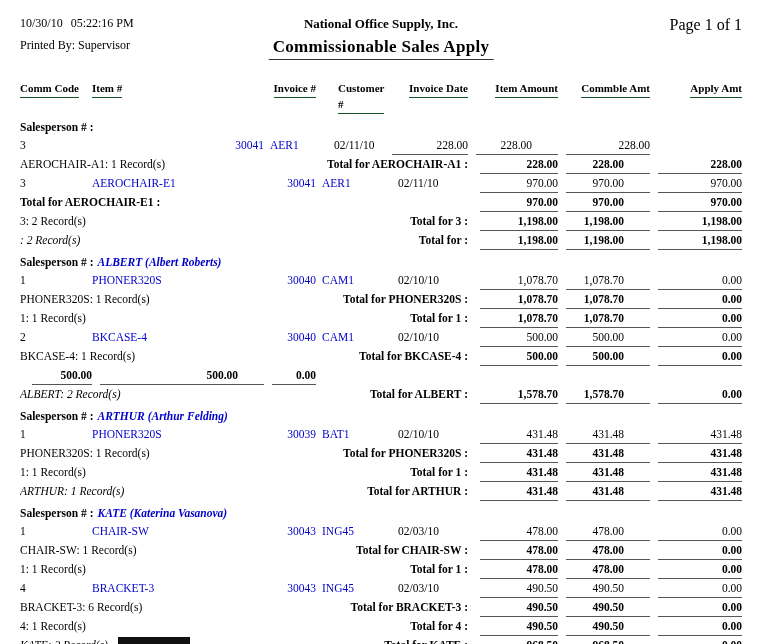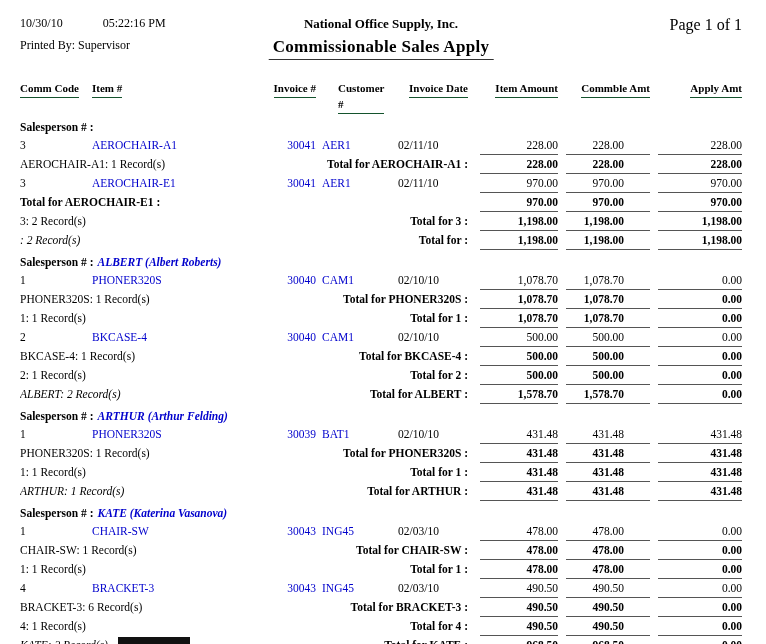--- a/index.html
+++ b/index.html
@@ -7,21 +7,21 @@
   body {
     width:766px; height:644px;
     font-family:"Liberation Serif", serif;
     color:#000; overflow:hidden;
   }
   .page { position:relative; width:766px; height:644px; padding:16px 0 0 20px; overflow:hidden; background:#fff; }
   .content { width:722px; }
 
   
   .topbar { position:relative; height:54px; width:722px; }
-  .dateline { display:flex; gap:40px; font-size:12px; }
+  .dateline { display:flex; gap:8px; font-size:12px; }
   .printedby { font-size:12px; margin-top:7px; }
   .center-block { position:absolute; left:50%; top:0; transform:translateX(-50%); text-align:center; white-space:nowrap; }
   .company { font-size:13px; font-weight:bold; }
   .title { display:inline-block; font-size:17px; font-weight:bold; margin-top:5px; padding:0 4px 2px 4px; border-bottom:1px solid #333; letter-spacing:.3px; }
   .page-num { position:absolute; right:0; top:0; font-size:16px; }
 
   
   .grid { display:grid; grid-template-columns:72px 172px 52px 64px 88px 90px 92px 92px; width:722px; }
   .colheaders { margin-top:10px; margin-bottom:4px; font-weight:bold; font-size:11px; line-height:16px; }
   .colheaders .hc span { display:inline-block; border-bottom:1px solid #14532d; padding-bottom:1px; }
@@ -80,21 +80,20 @@
     <div class="hc r"><span>Invoice Date</span></div>
     <div class="hc r"><span>Item Amount</span></div>
     <div class="hc r"><span>Commble Amt</span></div>
     <div class="hc r"><span>Apply Amt</span></div>
   </div>
 
   <div id="report-body" class="content">
       <div class="row sp-row"><span class="bold">Salesperson # :</span></div>
       <div class="row grid">
         <div class="c">3</div>
-        <div class="c"><span class="link">AEROCHAIR-A1</span></div>
         <div class="c inv"><span class="link">30041</span></div>
         <div class="c cust"><span class="link">AER1</span></div>
         <div class="c date">02/11/10</div>
         <div class="c amt c6 uline"><span class="val">228.00</span></div>
         <div class="c amt c7 uline commble"><span class="val">228.00</span></div>
         <div class="c amt c8 uline"><span class="val">228.00</span></div>
       </div>
       <div class="row grid">
         <div class="c span5">
           <span class="records">AEROCHAIR-A1: 1 Record(s)</span>
@@ -182,24 +181,20 @@
       <div class="row grid">
         <div class="c span5">
           <span class="records">BKCASE-4: 1 Record(s)</span>
           <span class="total-label bold">Total for BKCASE-4 :</span>
         </div>
         <div class="c amt bold uline c6"><span class="val">500.00</span></div>
         <div class="c amt bold uline c7 commble"><span class="val">500.00</span></div>
         <div class="c amt bold uline c8"><span class="val">0.00</span></div>
       </div>
       <div class="row grid">
-        <div class="c span5">
-          <span class="records">2: 1 Record(s)</span>
-          <span class="total-label bold">Total for 2 :</span>
-        </div>
         <div class="c amt bold uline c6"><span class="val">500.00</span></div>
         <div class="c amt bold uline c7 commble"><span class="val">500.00</span></div>
         <div class="c amt bold uline c8"><span class="val">0.00</span></div>
       </div>
       <div class="row grid">
         <div class="c span5">
           <span class="records italic">ALBERT: 2 Record(s)</span>
           <span class="total-label bold">Total for ALBERT :</span>
         </div>
         <div class="c amt bold uline c6"><span class="val">1,578.70</span></div>

